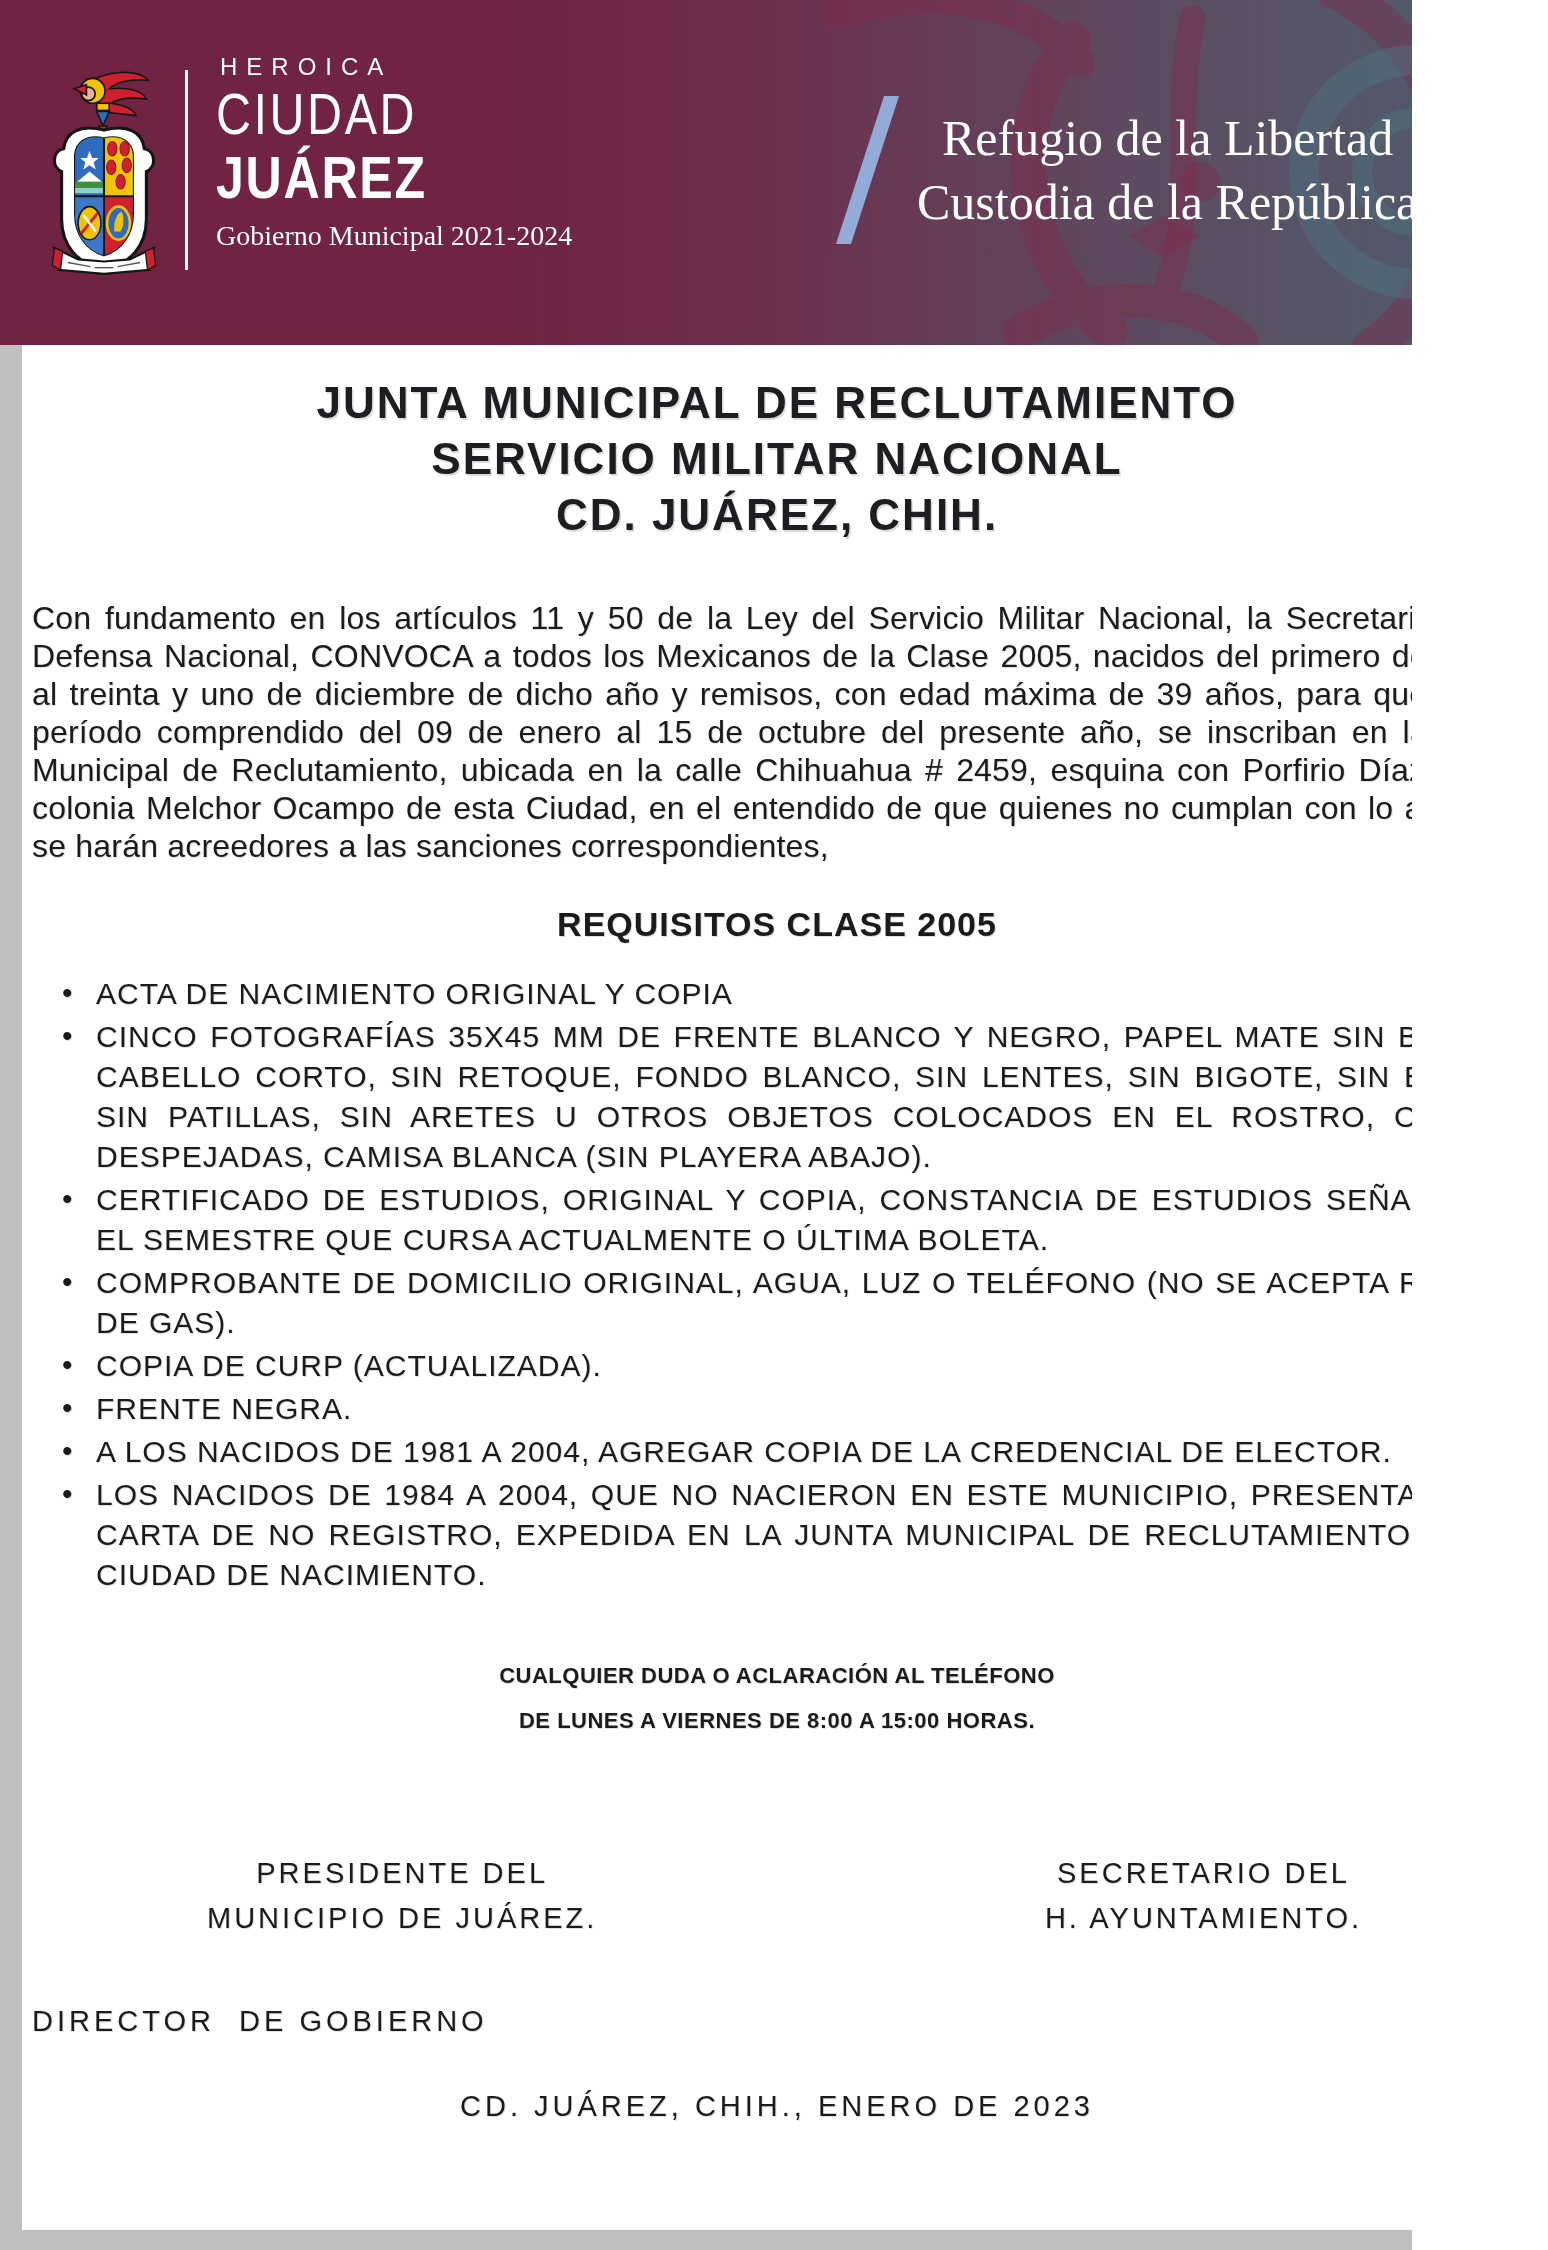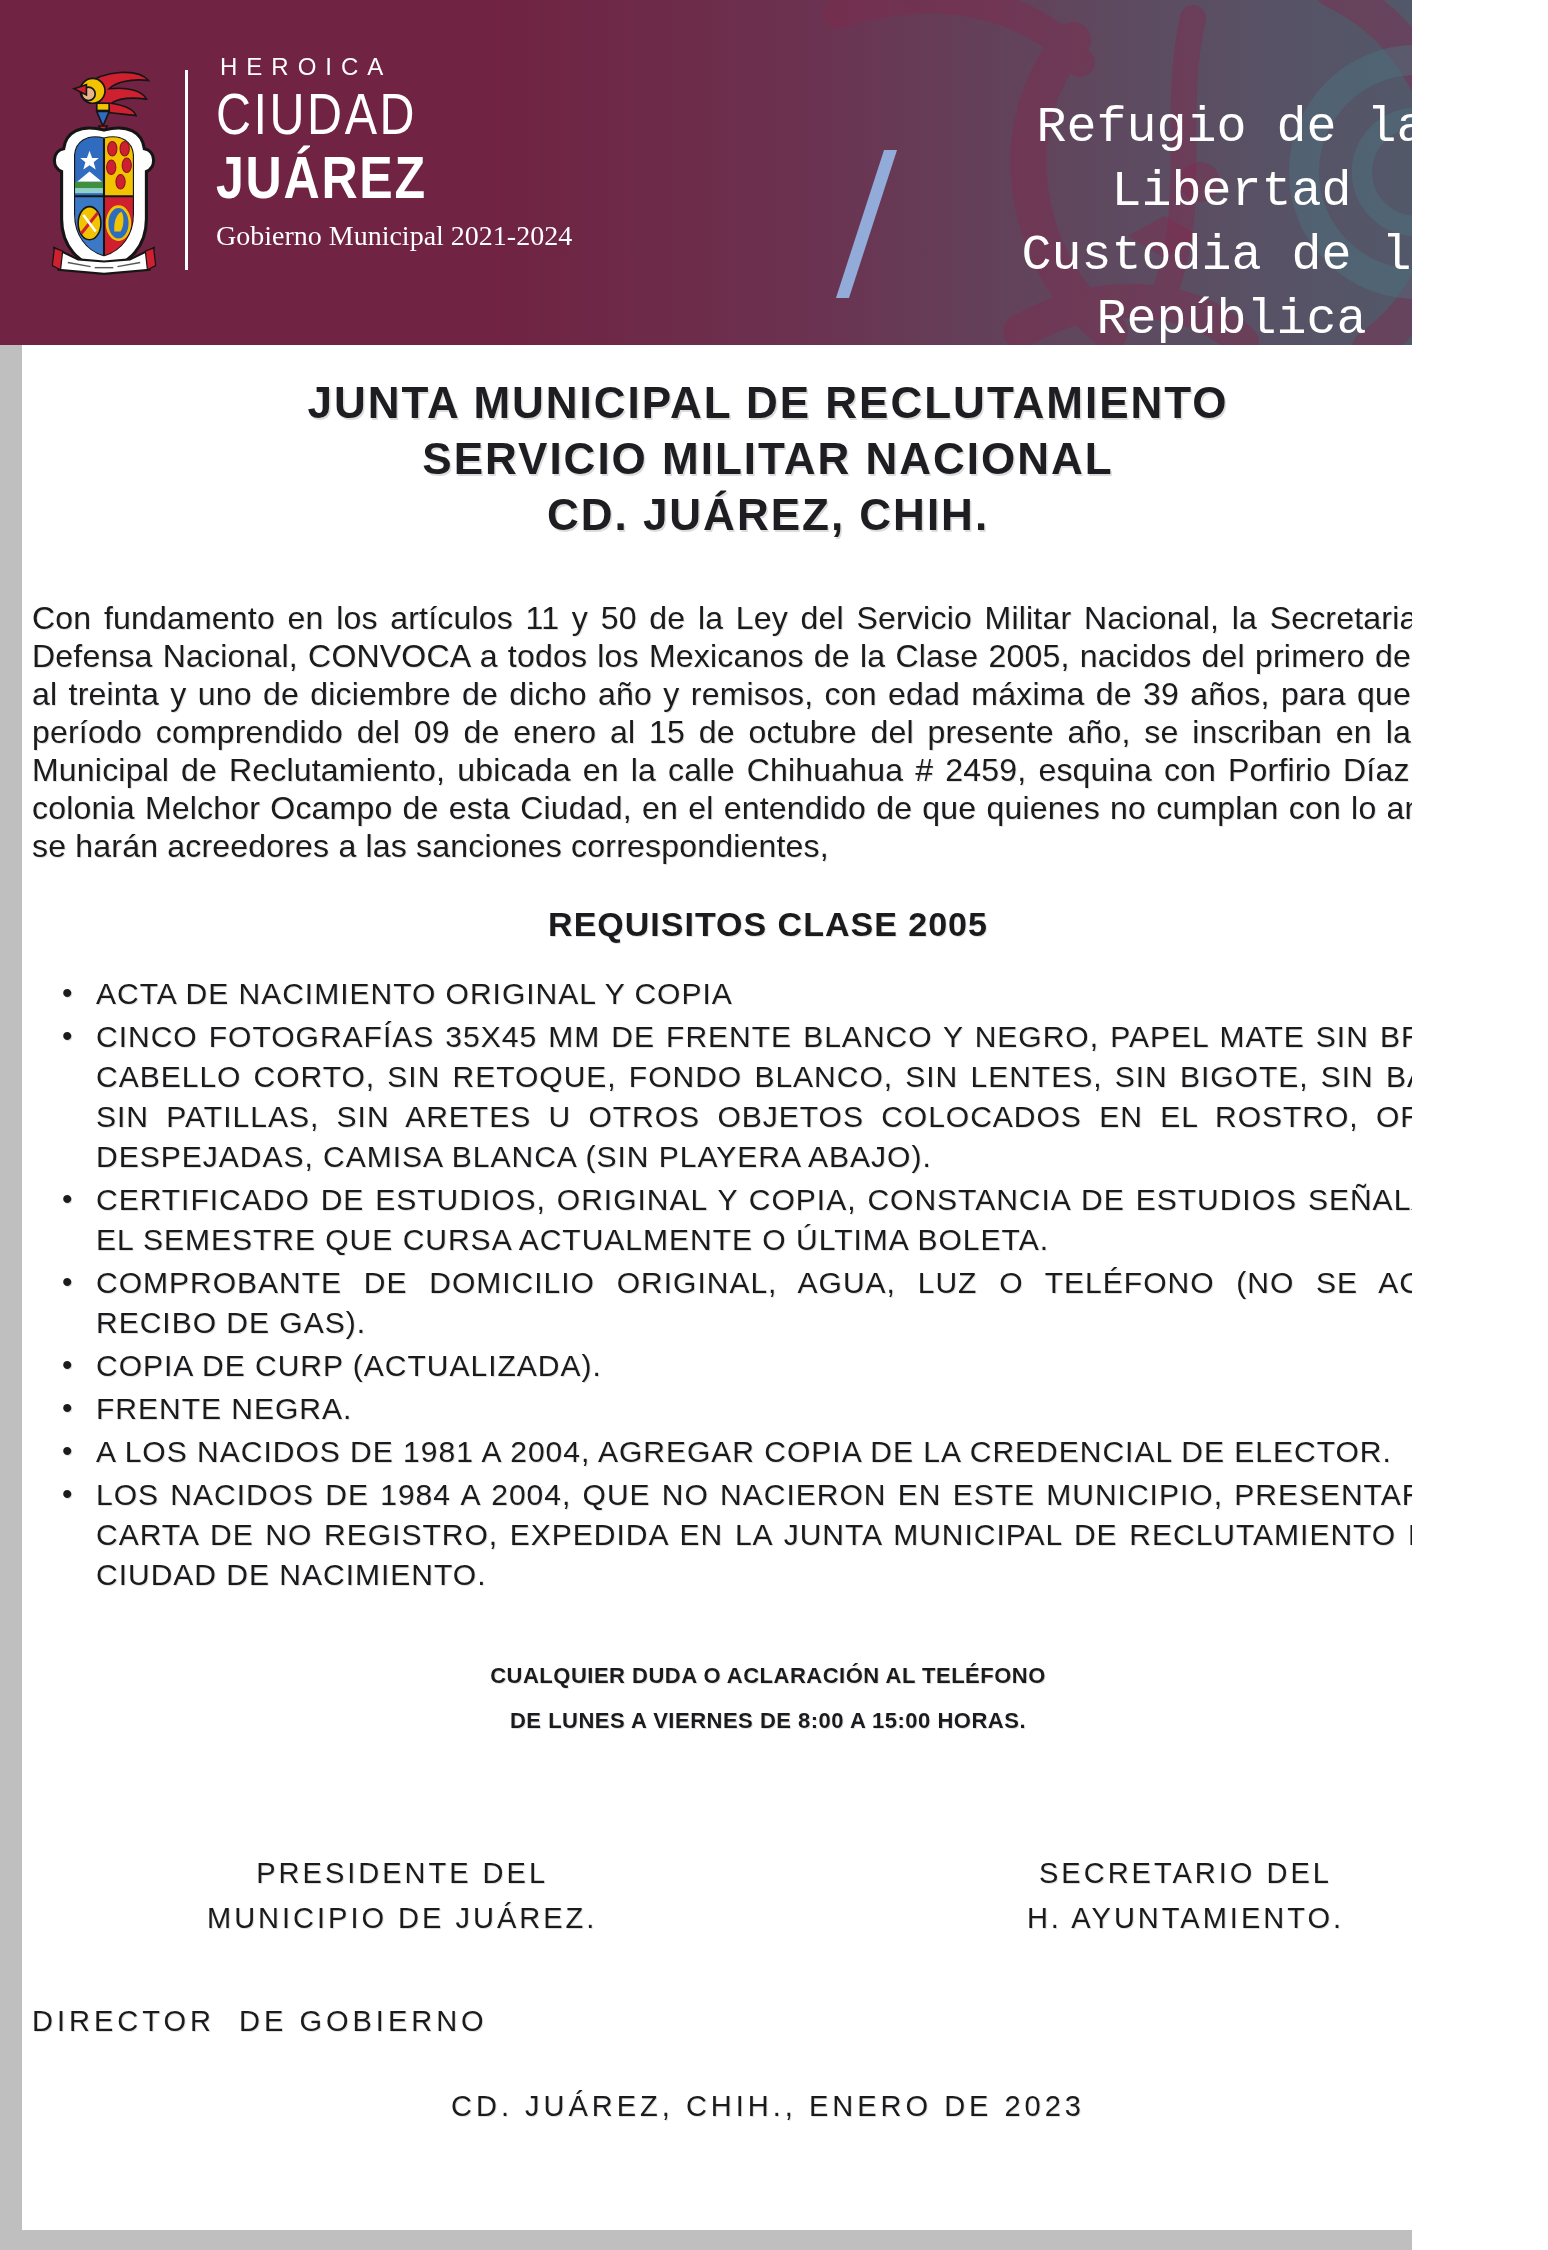--- a/index.html
+++ b/index.html
@@ -21,28 +21,28 @@
   .brand-text { margin-left:28px; color:#ffffff; }
   .heroica { font-size:24px; letter-spacing:9px; font-weight:400; margin-left:4px; line-height:30px; }
   .ciudad  { font-size:57px; font-weight:400; letter-spacing:3px; line-height:64px;
              display:inline-block; transform:scaleX(.85); transform-origin:left center; }
   .juarez  { font-size:59px; font-weight:800; letter-spacing:2px; line-height:64px;
              display:inline-block; transform:scaleX(.85); transform-origin:left center; }
   .gobierno{ font-family:"Liberation Serif", serif; font-size:28px; line-height:34px; margin-top:9px; }
 
   .slogan { position:absolute; left:860px; top:96px; display:flex; align-items:center; }
   .slash { width:15px; height:148px; background:#93abd9; transform:skewX(-18deg); }
-  .slogan-lines { margin-left:42px; color:#ffffff; font-family:Liberation Mono, monospace;
+  .slogan-lines { margin-left:42px; color:#ffffff; font-family:Liberation Serif, serif;
                   font-size:50px; line-height:64px; text-align:center; }
 
   
   .doc {
     position:absolute; top:345px; left:0; width:1548px; height:1905px;
     background:#ffffff; border-left:22px solid #bfbfbf; border-right:20px solid #bfbfbf;
-    border-bottom:20px solid #bfbfbf; padding:30px 24px 0 10px;
+    border-bottom:20px solid #bfbfbf; padding:30px 6px 0 10px;
     color:#1b1b1d;
   }
   .doc-title { text-align:center; font-size:44px; font-weight:800; letter-spacing:2px;
                line-height:56px; color:#1e1e22; text-shadow:1.5px 1.5px 0 rgba(130,130,130,.28); }
   .intro { margin-top:56px; font-size:32px; line-height:38px; text-align:justify;
            letter-spacing:.2px; text-shadow:1px 1px 0 rgba(130,130,130,.25); }
   .req-heading { margin-top:40px; text-align:center; font-size:34px; font-weight:700;
                  letter-spacing:1px; text-shadow:1px 1px 0 rgba(130,130,130,.25); }
   .req-list { margin-top:30px; list-style:none; margin-left:30px; margin-right:2px; }
   .req-list li { position:relative; padding-left:34px; font-size:30px; line-height:40px;

